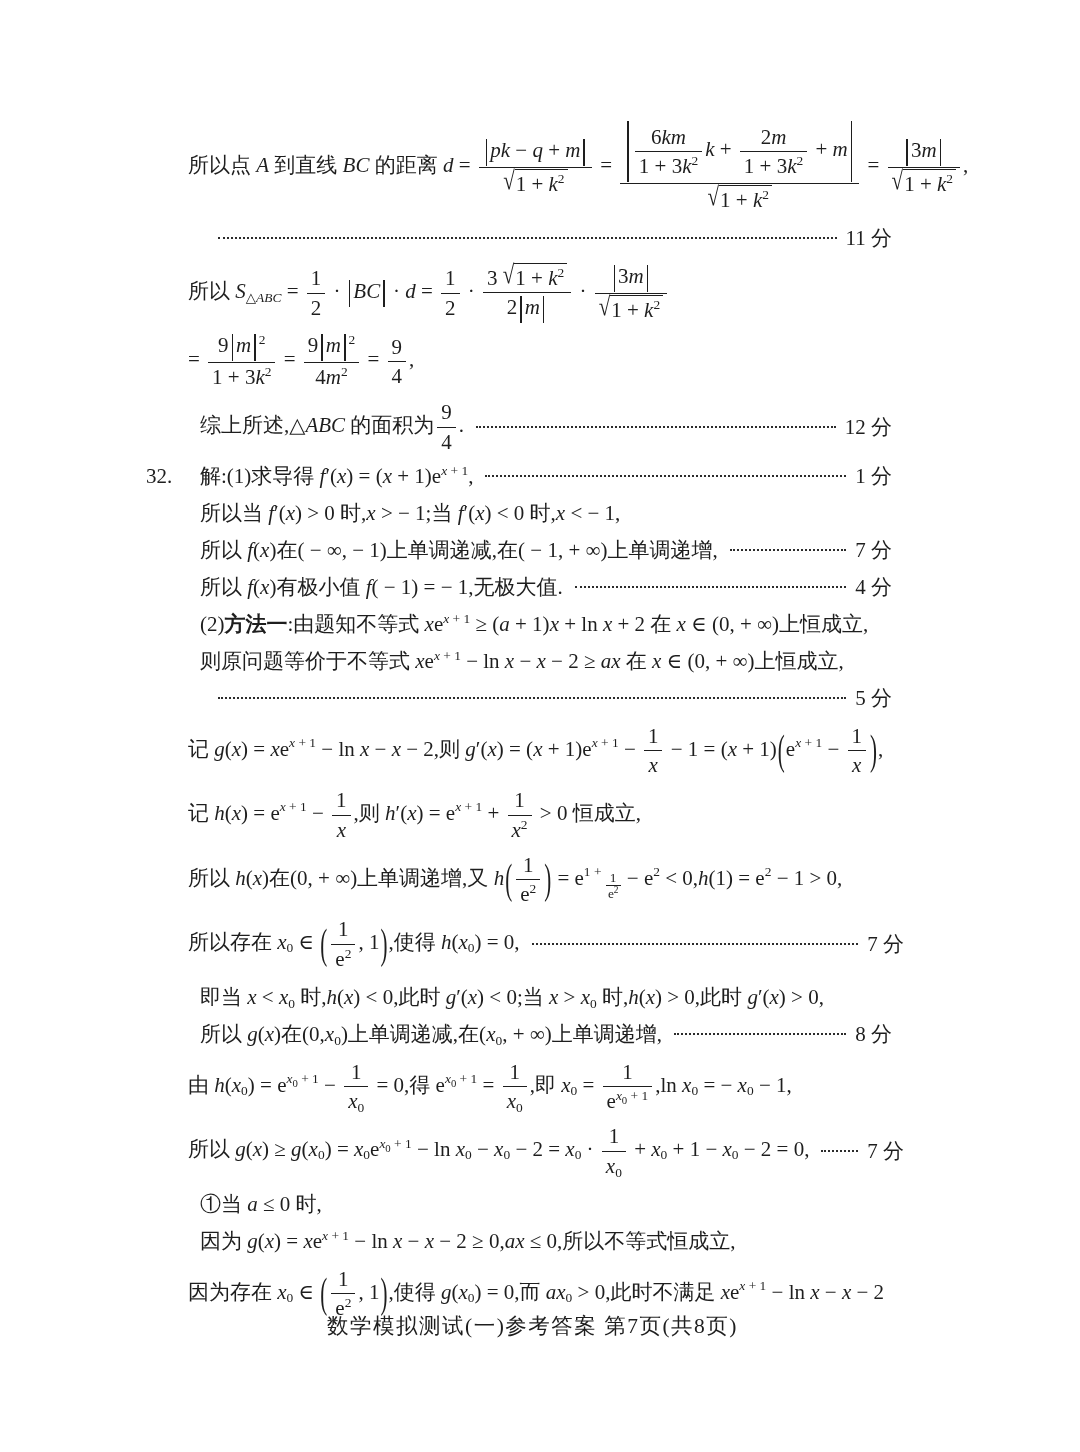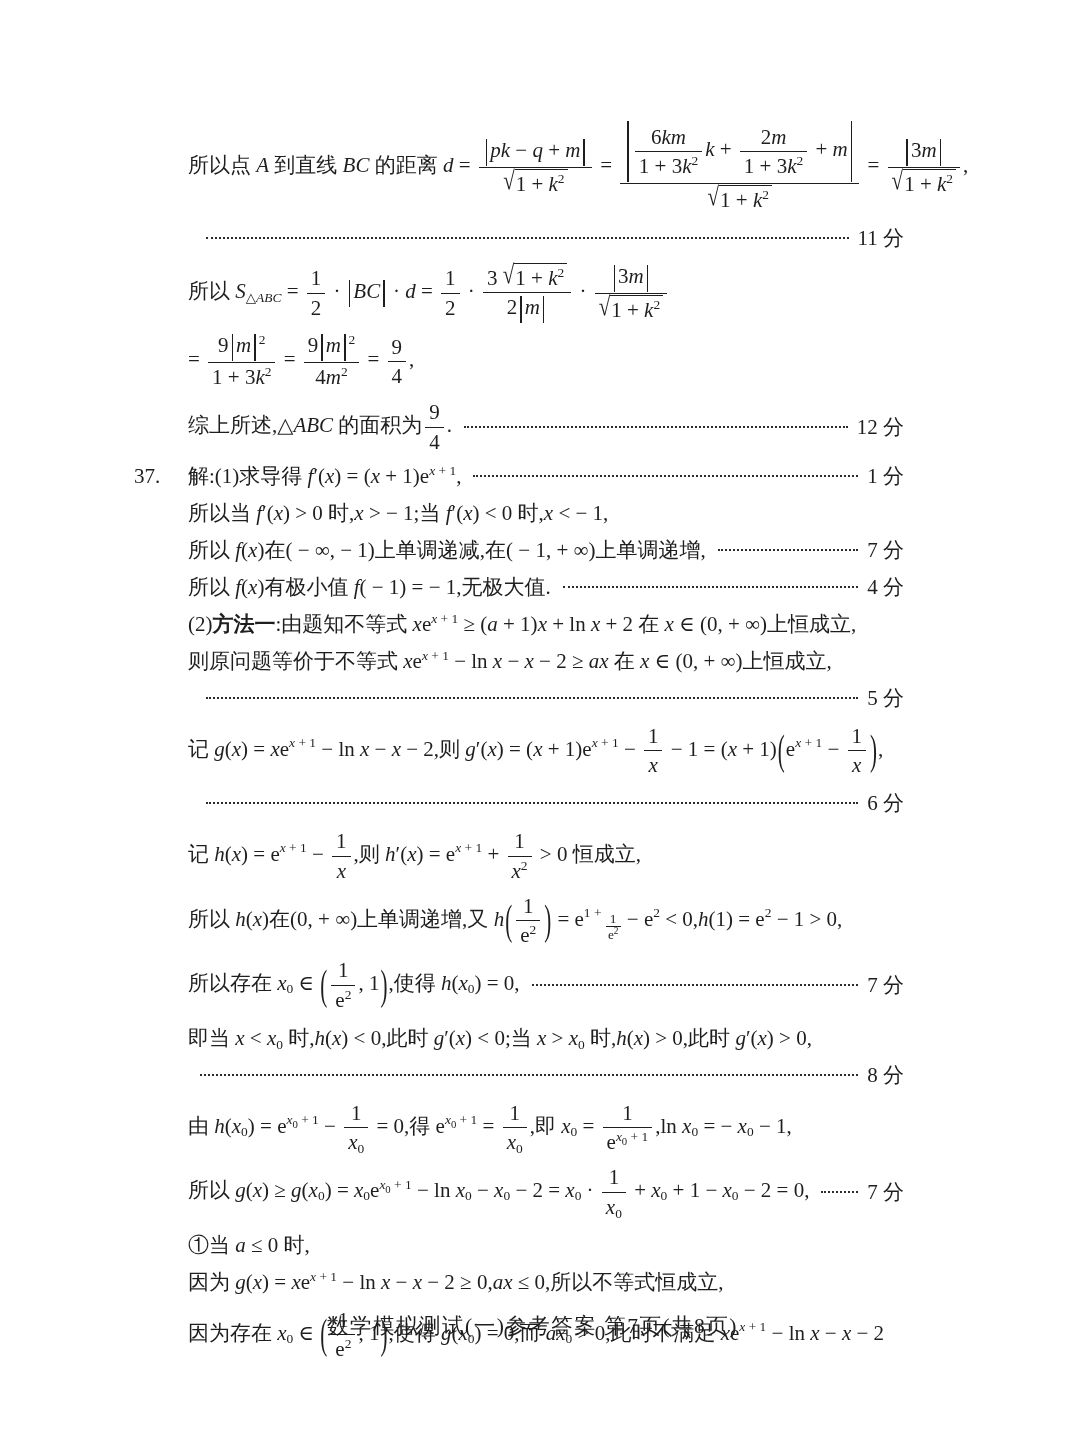--- a/index.html
+++ b/index.html
@@ -12,21 +12,21 @@
     color:#1e1e1e;
     font-family:"Liberation Serif","DejaVu Serif",serif;
     font-size:21px;
     box-sizing:border-box;
     padding:112px 176px 0 188px;
     overflow:hidden;
   }
   .line{
     display:flex;
     align-items:center;
-    margin:5px 0;
+    margin:5px 12px;
     min-height:32px;
   }
   .content{flex:0 1 auto;white-space:nowrap;}
   .leader{
     flex:1 1 auto;
     min-width:18px;
     height:0;
     border-bottom:2.6px dotted #2b2b2b;
     margin:0 9px 0 12px;
   }
@@ -134,21 +134,21 @@
   <div class="line">
     <span class="content">综上所述,△<i>ABC</i> 的面积为<span class="fr">
           <span class="nu">9</span>
           <span class="de">4</span>
         </span>.</span>
     <span class="leader"></span>
     <span class="score">12 分</span>
   </div>
 
   <div class="line">
-    <span class="content"><span class="qn">37.</span>解:(1)求导得 <i>f</i>′(<i>x</i>) = (<i>x</i> + 1)e<sup class="sp"><i>x</i> + 1</sup>,</span>
+    <span class="content"><span class="qn">32.</span>解:(1)求导得 <i>f</i>′(<i>x</i>) = (<i>x</i> + 1)e<sup class="sp"><i>x</i> + 1</sup>,</span>
     <span class="leader"></span>
     <span class="score">1 分</span>
   </div>
 
   <div class="line">
     <span class="content">所以当 <i>f</i>′(<i>x</i>) &gt; 0 时,<i>x</i> &gt; − 1;当 <i>f</i>′(<i>x</i>) &lt; 0 时,<i>x</i> &lt; − 1,</span>
   </div>
 
   <div class="line">
     <span class="content">所以 <i>f</i>(<i>x</i>)在( − ∞, − 1)上单调递减,在( − 1, + ∞)上单调递增,</span>
@@ -178,24 +178,20 @@
   <div class="line tallline">
     <span class="content">记 <i>g</i>(<i>x</i>) = <i>x</i>e<sup class="sp"><i>x</i> + 1</sup> − ln <i>x</i> − <i>x</i> − 2,则 <i>g</i>′(<i>x</i>) = (<i>x</i> + 1)e<sup class="sp"><i>x</i> + 1</sup> − <span class="fr">
           <span class="nu">1</span>
           <span class="de"><i>x</i></span>
         </span> − 1 = (<i>x</i> + 1)<span class="bp">(</span>e<sup class="sp"><i>x</i> + 1</sup> − <span class="fr">
           <span class="nu">1</span>
           <span class="de"><i>x</i></span>
         </span><span class="bp">)</span>,</span>
   </div>
 
-  <div class="line">
-    <span class="leader lead-ind"></span>
-    <span class="score">6 分</span>
-  </div>
 
   <div class="line tallline">
     <span class="content">记 <i>h</i>(<i>x</i>) = e<sup class="sp"><i>x</i> + 1</sup> − <span class="fr">
           <span class="nu">1</span>
           <span class="de"><i>x</i></span>
         </span>,则 <i>h</i>′(<i>x</i>) = e<sup class="sp"><i>x</i> + 1</sup> + <span class="fr">
           <span class="nu">1</span>
           <span class="de"><i>x</i><sup class="sp">2</sup></span>
         </span> &gt; 0 恒成立,</span>
   </div>
@@ -217,20 +213,21 @@
         </span>, 1<span class="bp">)</span>,使得 <i>h</i>(<i>x</i><sub class="sb">0</sub>) = 0,</span>
     <span class="leader"></span>
     <span class="score">7 分</span>
   </div>
 
   <div class="line">
     <span class="content">即当 <i>x</i> &lt; <i>x</i><sub class="sb">0</sub> 时,<i>h</i>(<i>x</i>) &lt; 0,此时 <i>g</i>′(<i>x</i>) &lt; 0;当 <i>x</i> &gt; <i>x</i><sub class="sb">0</sub> 时,<i>h</i>(<i>x</i>) &gt; 0,此时 <i>g</i>′(<i>x</i>) &gt; 0,</span>
   </div>
 
   <div class="line">
+    <span class="content">所以 <i>g</i>(<i>x</i>)在(0,<i>x</i><sub class="sb">0</sub>)上单调递减,在(<i>x</i><sub class="sb">0</sub>, + ∞)上单调递增,</span>
     <span class="leader"></span>
     <span class="score">8 分</span>
   </div>
 
   <div class="line tallline">
     <span class="content">由 <i>h</i>(<i>x</i><sub class="sb">0</sub>) = e<sup class="sp"><i>x</i><sub>0</sub> + 1</sup> − <span class="fr">
           <span class="nu">1</span>
           <span class="de"><i>x</i><sub class="sb">0</sub></span>
         </span> = 0,得 e<sup class="sp"><i>x</i><sub>0</sub> + 1</sup> = <span class="fr">
           <span class="nu">1</span>

